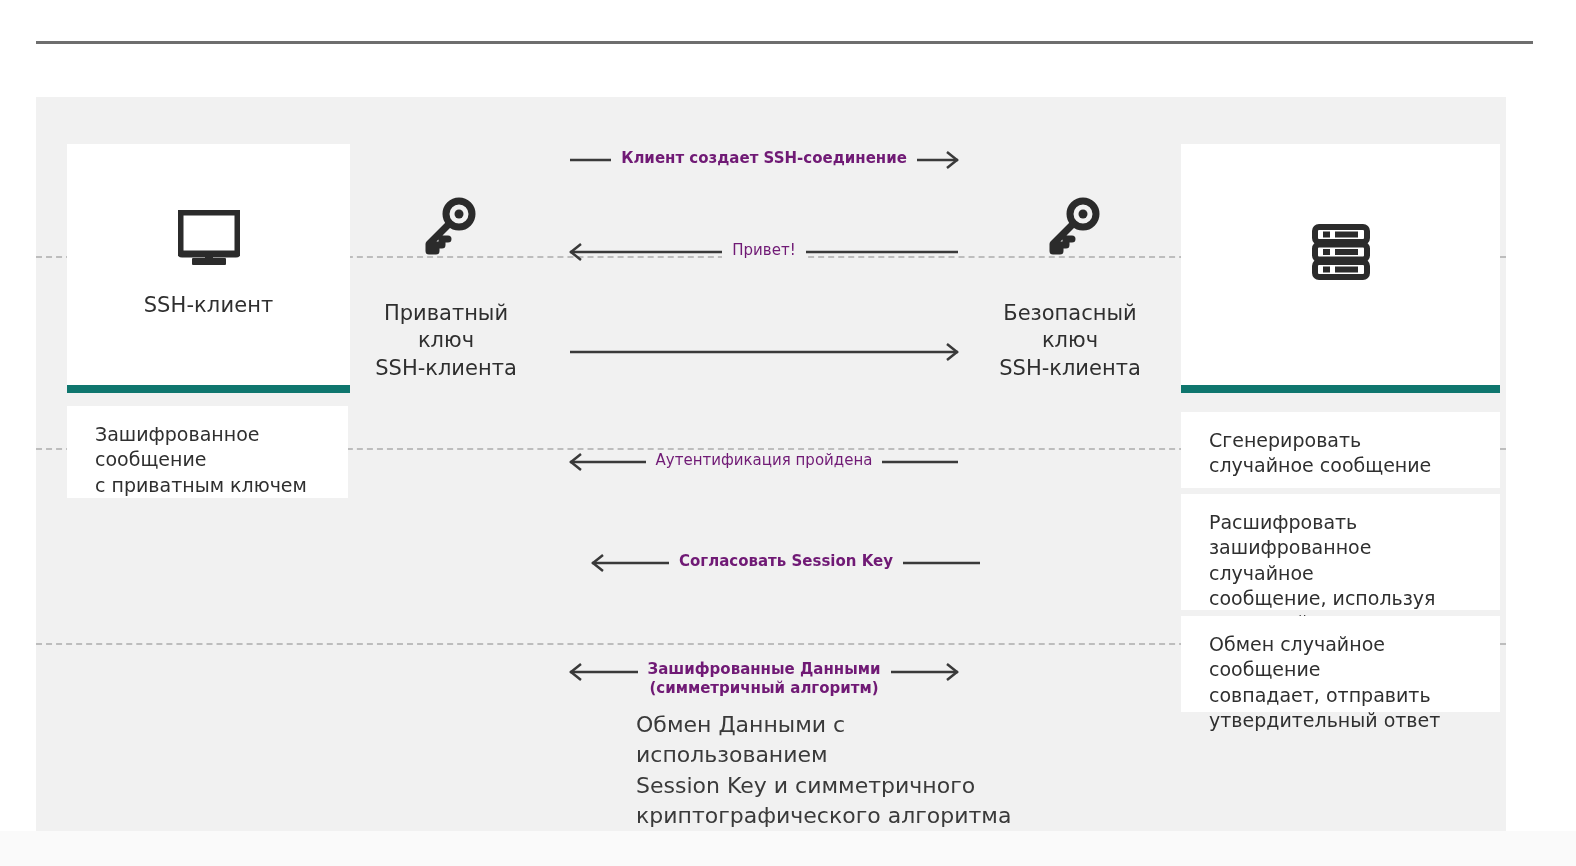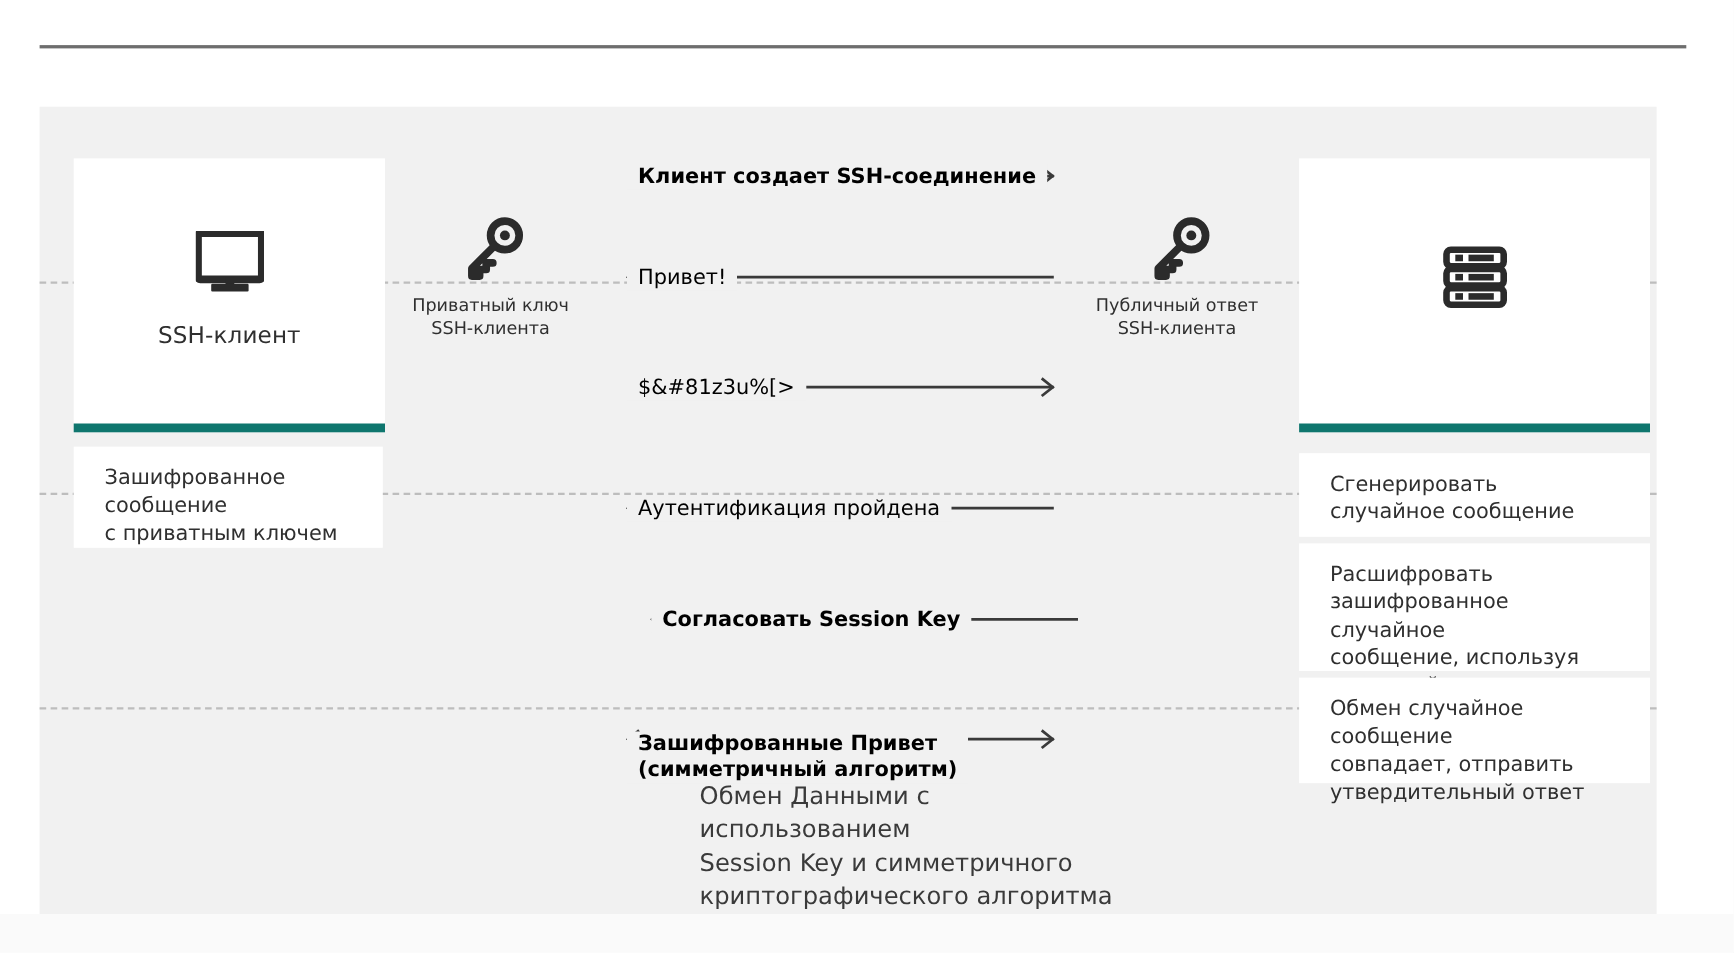--- a/index.html
+++ b/index.html
@@ -44,35 +44,35 @@
   .node-label{
     font-size:21px;color:#2f2f2f;line-height:1.28;text-align:center;
     letter-spacing:.1px;
   }
 
   .keycol{
     position:absolute;display:flex;flex-direction:column;align-items:center;
   }
   .key-icon{display:block;}
   .key-label{
-    margin-top:6px;font-size:16px;color:#2f2f2f;line-height:1.3;text-align:center;
+    margin-top:38px;font-size:21px;color:#2f2f2f;line-height:1.3;text-align:center;
   }
 
   .textbox{
     position:absolute;background:#ffffff;
     font-size:19px;color:#2f2f2f;line-height:1.33;
     padding:16px 28px;box-sizing:border-box;
   }
 
   
   .arrow{position:absolute;height:40px;display:flex;align-items:center;}
   .arrow svg{position:absolute;left:0;top:0;overflow:visible;}
   .arrow-label{
-    position:absolute;left:0;right:0;
-    font-size:19px;color:#000000;line-height:1.22;
+    position:absolute;left:0;right:0;text-align:center;
+    font-size:15px;color:#701a75;line-height:1.22;
     pointer-events:none;
   }
   .arrow-label.bold{font-weight:bold;}
   .arrow-label span{background:#f1f1f1;padding:0 10px;display:inline-block;}
 
   .caption{
     position:absolute;font-size:22px;color:#3a3a3a;line-height:1.38;
   }
   .bottom-strip{
     position:absolute;left:0;top:831px;width:1576px;height:35px;background:#fafafa;
@@ -122,21 +122,21 @@
   <div class="keycol" style="left:975px;top:196px;width:190px;">
     <span class="key-icon">
       <svg width="62" height="62" viewBox="0 0 62 62">
         <g fill="none" stroke="#2b2b2b" stroke-width="7" stroke-linejoin="round" stroke-linecap="round">
           <circle cx="44" cy="18" r="13"></circle>
           <path d="M34.5 27.5 L14 48 L14 55 L21 55 L21 49 L27 49 L27 43 L33 43"></path>
         </g>
         <circle cx="44" cy="18" r="4.5" fill="#2b2b2b"></circle>
       </svg>
     </span>
-    <div class="key-label ml">Публичный ответ
+    <div class="key-label ml">Безопасный ключ
 SSH-клиента</div>
   </div>
 
   <div class="card node" style="left:1181px;top:144px;width:319px;height:241px;">
     <div class="node-inner">
       <span class="node-icon">
         <svg width="62" height="62" viewBox="0 0 62 62">
           <g fill="none" stroke="#2b2b2b" stroke-width="6">
             <rect x="5" y="6" width="52" height="15" rx="4"></rect>
             <rect x="5" y="23.5" width="52" height="15" rx="4"></rect>
@@ -187,23 +187,20 @@
     <div class="arrow-label" style="top:9px;">
       <span>Привет!</span>
     </div>
   </div>
 
   <div class="arrow" style="left:570px;top:332px;width:388px;">
     <svg width="388" height="40">
       <line x1="0" y1="20" x2="388" y2="20" stroke="#3a3a3a" stroke-width="2.5"></line>
       <polyline points="377,12 387,20 377,28" fill="none" stroke="#3a3a3a" stroke-width="2.5"></polyline>
     </svg>
-    <div class="arrow-label" style="top:9px;">
-      <span>$&amp;#81z3u%[&gt;</span>
-    </div>
   </div>
 
   <div class="arrow" style="left:570px;top:442px;width:388px;">
     <svg width="388" height="40">
       <line x1="0" y1="20" x2="388" y2="20" stroke="#3a3a3a" stroke-width="2.5"></line>
       <polyline points="11,12 1,20 11,28" fill="none" stroke="#3a3a3a" stroke-width="2.5"></polyline>
     </svg>
     <div class="arrow-label" style="top:9px;">
       <span>Аутентификация пройдена</span>
     </div>
@@ -219,21 +216,21 @@
     </div>
   </div>
 
   <div class="arrow" style="left:570px;top:652px;width:388px;height:46px;">
     <svg width="388" height="46">
       <line x1="0" y1="20" x2="388" y2="20" stroke="#3a3a3a" stroke-width="2.5"></line>
       <polyline points="11,12 1,20 11,28" fill="none" stroke="#3a3a3a" stroke-width="2.5"></polyline>
       <polyline points="377,12 387,20 377,28" fill="none" stroke="#3a3a3a" stroke-width="2.5"></polyline>
     </svg>
     <div class="arrow-label bold ml" style="top:-10px;">
-      <span>Зашифрованные Привет
+      <span>Зашифрованные Данными
 (симметричный алгоритм)</span>
     </div>
   </div>
 
   <div class="caption ml" style="left:636px;top:710px;width:400px;">Обмен Данными с использованием
 Session Key и симметричного
 криптографического алгоритма</div>
 
   <div class="bottom-strip"></div>
 </div>

